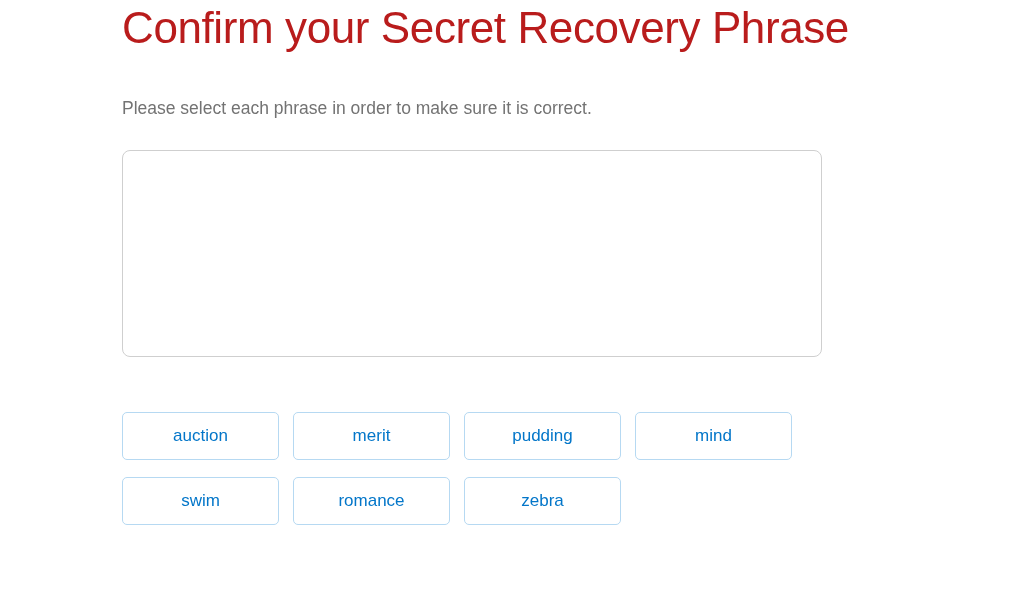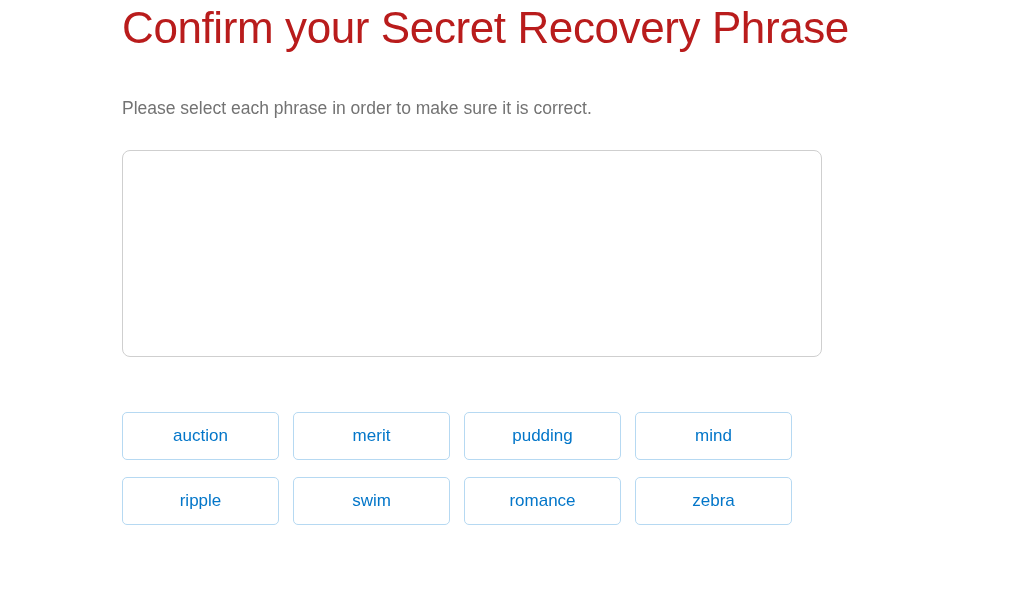--- a/index.html
+++ b/index.html
@@ -103,20 +103,19 @@
 
     <p class="subtitle">Please select each phrase in order to make sure it is correct.</p>
 
     <div class="dropzone"></div>
 
     <div class="word-grid">
       <button class="word-chip">auction</button>
       <button class="word-chip">merit</button>
       <button class="word-chip">pudding</button>
       <button class="word-chip">mind</button>
-      <button class="word-chip">ripple</button>
       <button class="word-chip">swim</button>
       <button class="word-chip">romance</button>
       <button class="word-chip">zebra</button>
     </div>
 
   </div>
 </div>
 
 </body></html>

